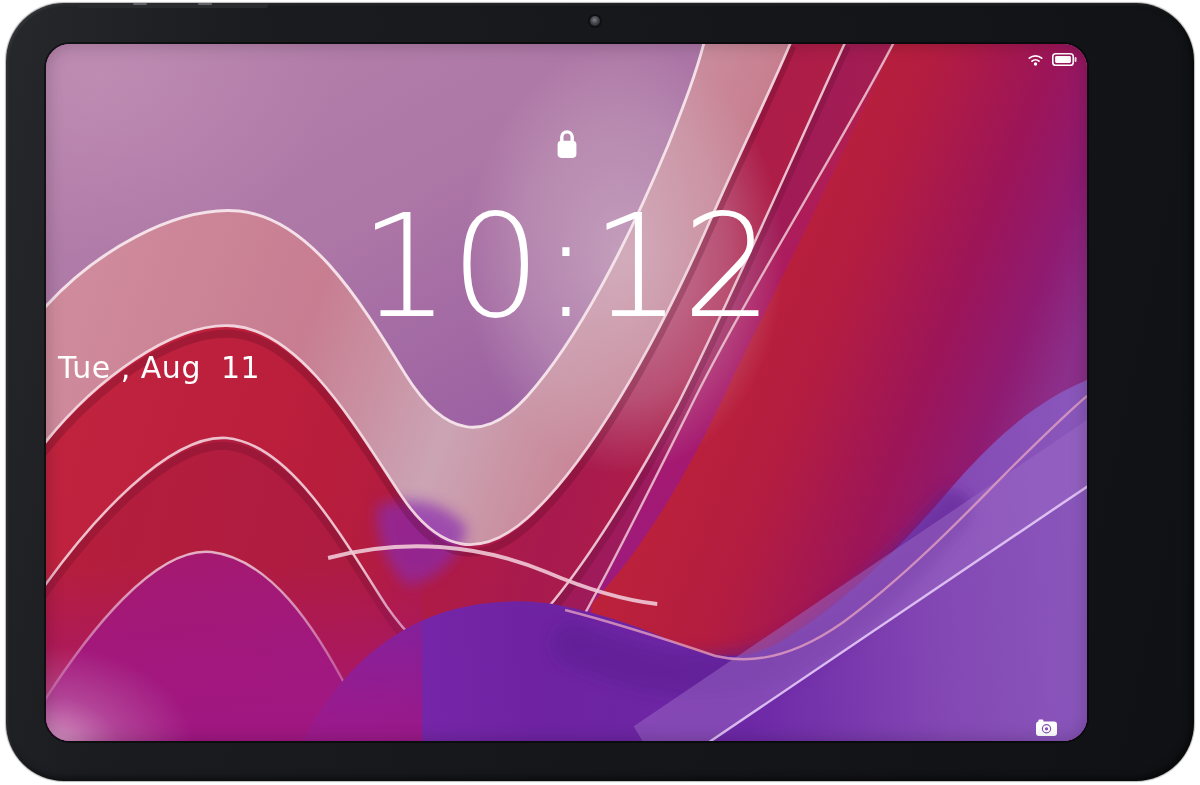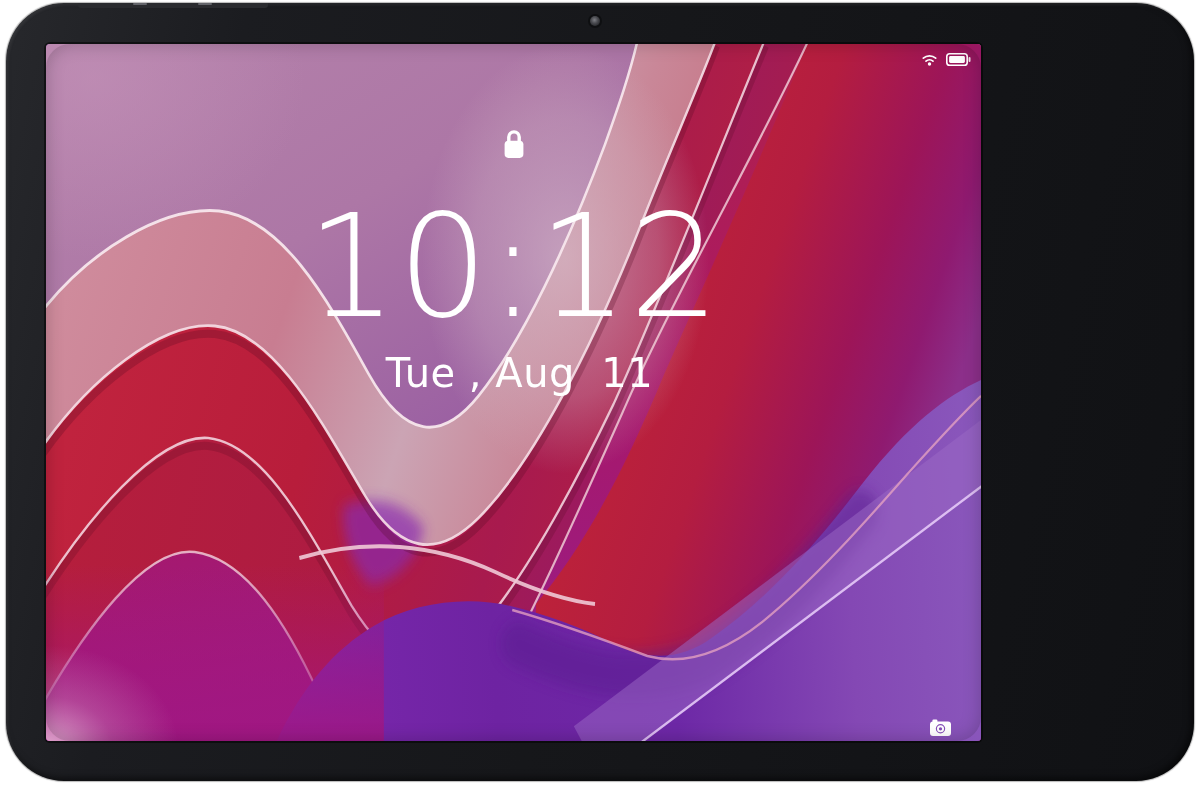--- a/index.html
+++ b/index.html
@@ -19,41 +19,41 @@
     border-radius:0 0 3px 3px;
   }
   .btn-tick{position:absolute;top:0;width:14px;height:2px;background:#63646a;border-radius:1px;}
   .btn-tick.t1{left:55px;} .btn-tick.t2{left:120px;}
   .front-cam{
     position:absolute;left:584px;top:13px;width:10px;height:10px;border-radius:50%;
     background:radial-gradient(circle at 45% 40%,#7d7e84 0%,#4a4b50 40%,#26272b 78%);
     box-shadow:0 0 0 2px #0e0f11;
   }
   .screen{
-    position:absolute;left:40px;top:41px;width:935px;height:697px;border-radius:4px;
+    position:absolute;left:40px;top:41px;width:1041px;height:697px;border-radius:24px;
     overflow:hidden;background:var(--wallpaper-purple,#8347ab);
     box-shadow:0 0 0 2px rgba(0,0,0,.5);
   }
   .screen::after{
     content:'';position:absolute;inset:0;border-radius:24px;pointer-events:none;
     box-shadow:inset 0 0 18px rgba(0,0,0,.22);
   }
   .wall{position:absolute;inset:0;width:100%;height:100%;}
   .statusbar{
     position:absolute;top:8px;right:10px;display:flex;gap:8px;align-items:center;height:15px;
   }
   .lockicon{position:absolute;top:82px;left:0;right:0;text-align:center;}
   .clock{
     position:absolute;top:152px;left:0;right:0;text-align:center;line-height:1;
     font-size:142px;font-weight:100;color:var(--clock-text,#fff);letter-spacing:1px;
     font-family:"DejaVu Sans","Liberation Sans",sans-serif;
   }
   .date{
-    position:absolute;top:306px;left:12px;right:0;text-align:center;
-    font-size:40px;font-weight:400;color:var(--clock-text,#fff);letter-spacing:.5px;
+    position:absolute;top:306px;left:12px;right:0;text-align:left;
+    font-size:30px;font-weight:400;color:var(--clock-text,#fff);letter-spacing:.5px;
     white-space:pre;font-family:"DejaVu Sans","Liberation Sans",sans-serif;
   }
   .cam-shortcut{position:absolute;right:30px;bottom:5px;width:21px;height:17px;cursor:pointer;}
 </style>
 </head>
 <body>
 
 <div class="tablet">
 
   <div class="btn-strip">

